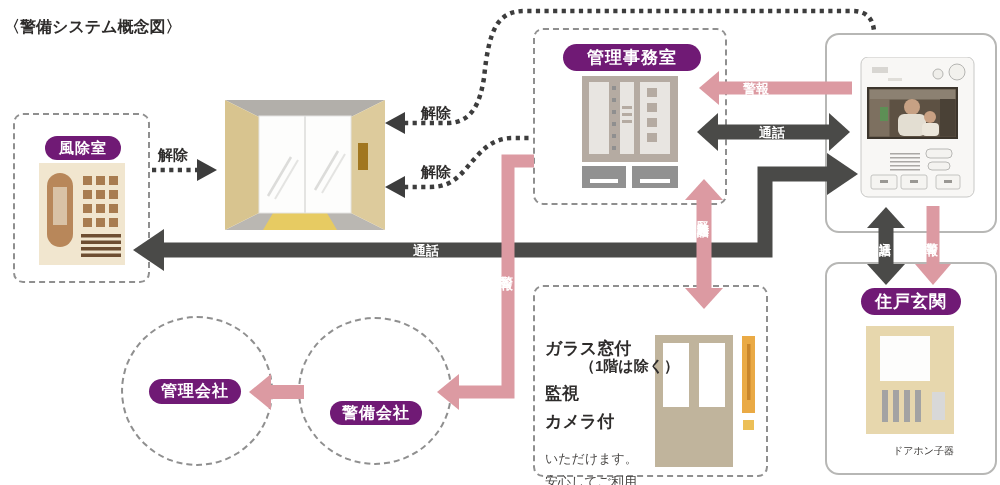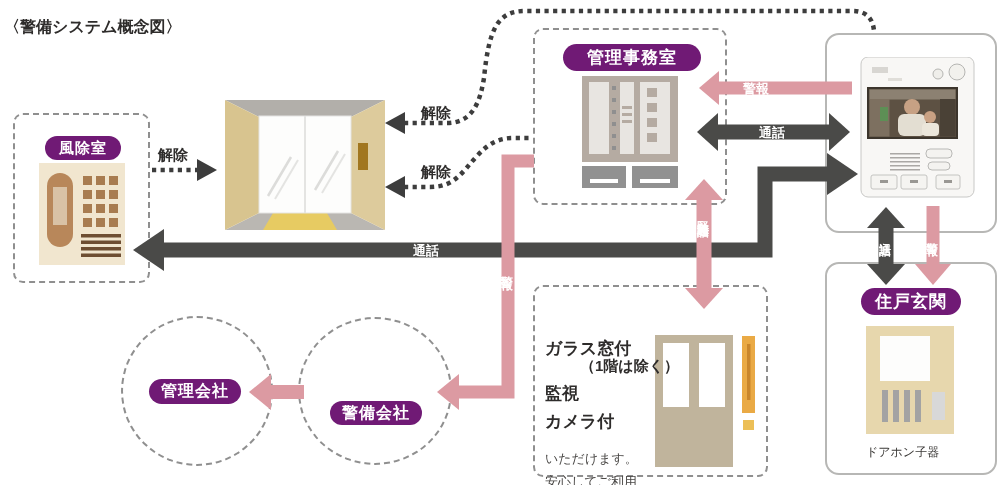--- a/index.html
+++ b/index.html
@@ -234,15 +234,15 @@
   <div class="arrlbl vtext" style="left:879px;top:233px;font-size:12px;">通話</div>
   <div class="arrlbl vtext" style="left:926px;top:233px;font-size:12px;">警報</div>
 
   <div class="lbl" style="left:545px;top:337px;font-size:17px;text-align:right;">ガラス窓付</div>
   <div class="lbl" style="left:544px;top:357px;font-size:15px;margin-left:36px;">（1階は除く）</div>
   <div class="lbl" style="left:545px;top:382px;font-size:17px;">監視</div>
   <div class="lbl" style="left:545px;top:410px;font-size:17px;">カメラ付</div>
   <div class="lbl elv-note" style="left:545px;top:433px;font-size:13px;margin-top:40px;">安心してご利用</div>
   <div class="lbl elv-note" style="left:545px;top:450px;font-size:13px;">いただけます。</div>
 
-  <div class="caption" style="left:866px;top:444px;width:88px;text-align:left;font-size:12px;">ドアホン子器</div>
+  <div class="caption" style="left:866px;top:444px;width:88px;text-align:right;font-size:10px;">ドアホン子器</div>
 
 </div>
 
 </body></html>

